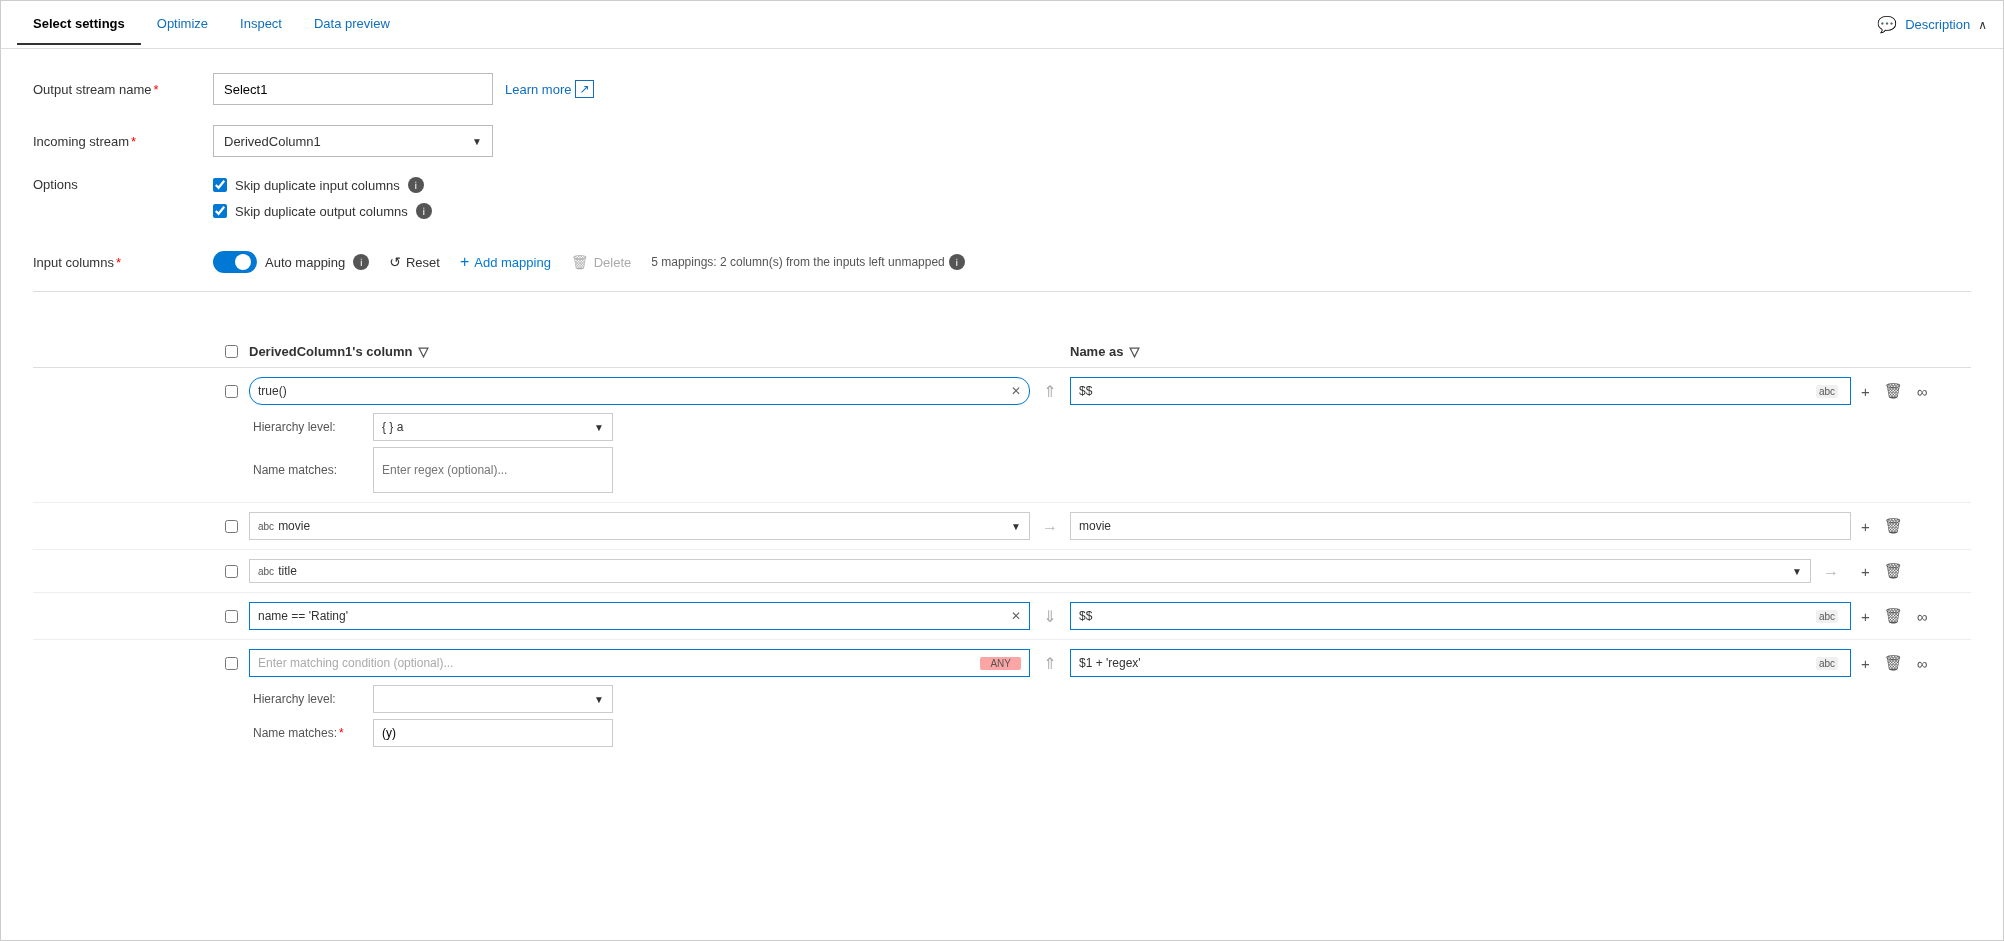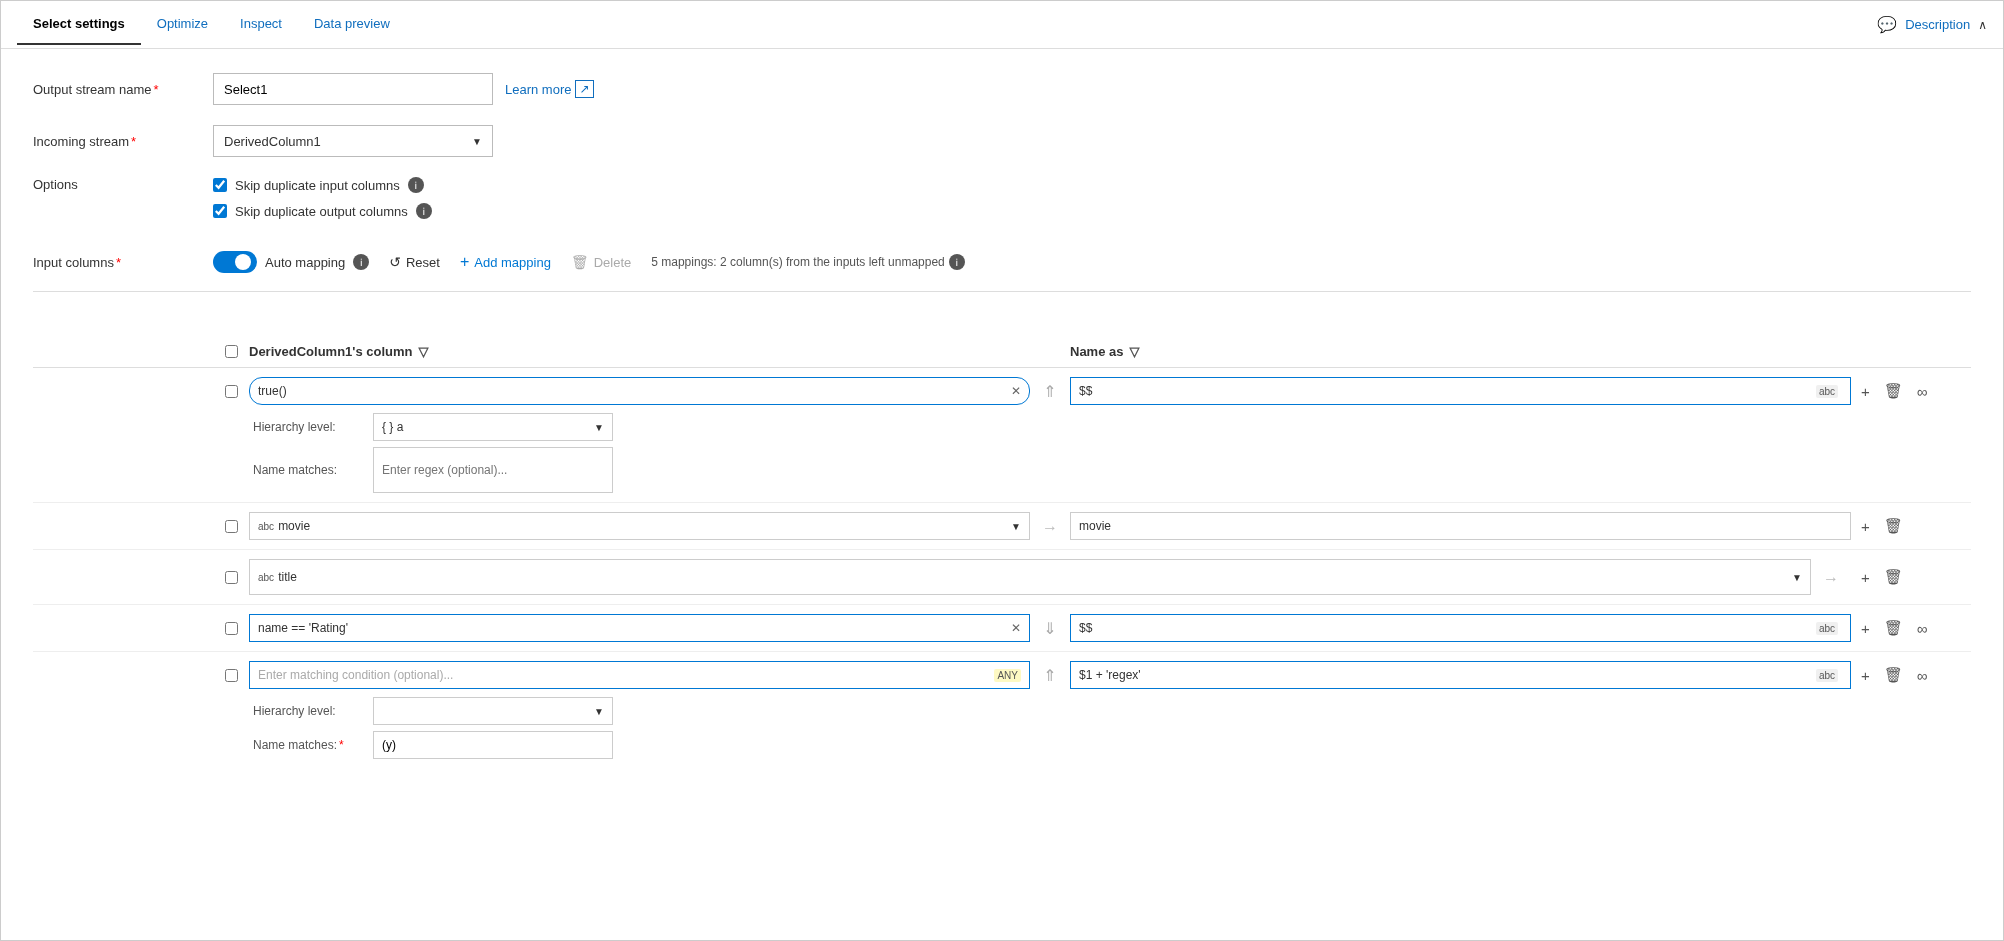--- a/index.html
+++ b/index.html
@@ -279,21 +279,21 @@
             </div>
           </div>
         </div>
 
         <div class="mapping-group" style="padding-left:180px;">
           <div class="mapping-row">
             <div class="cell-check">
               <input type="checkbox" style="">
             </div>
             <div class="cell-source">
-              <div class="source-input-plain" style="display:flex; align-items:center; justify-content:space-between; padding:4px 8px; height:36px;">
+              <div class="source-input-plain" style="display:flex; align-items:center; justify-content:space-between; padding:4px 8px; height:24px;">
                 <span><span style="font-size:10px; color:#555; margin-right:4px;">abc</span>title</span>
                 <span style="font-size:10px;">▼</span>
               </div>
             </div>
             <div class="cell-arrow">
               <span style="color:#bbb; font-size:16px;">→</span>
             </div>
             <div class="cell-actions">
               <button class="action-btn">+</button>
               <button class="action-btn">🗑</button>
@@ -332,21 +332,21 @@
         </div>
 
         <div class="mapping-group" style="padding-left:180px; border-bottom:none;">
           <div class="mapping-row">
             <div class="cell-check">
               <input type="checkbox" style="">
             </div>
             <div class="cell-source">
               <div class="source-input" style="border-color:#0078d4; display:flex; align-items:center; justify-content:space-between; padding:4px 8px; height:28px;gap:18px;">
                 <span style="color:#aaa; font-size:12px;">Enter matching condition (optional)...</span>
-                <span style="font-size:10px; color:#555; background:#fef9c3; padding:1px 3px; border-radius:2px;">ANY</span>
+                <span style="font-size:10px; color:#555; background:#fca5a5; padding:1px 10px; border-radius:2px;">ANY</span>
               </div>
             </div>
             <div class="cell-arrow">
               <span style="font-size:16px; color:#aaa; cursor:pointer;">⇑</span>
             </div>
             <div class="cell-target">
               <div style="display:flex; align-items:center; gap:4px;">
                 <div class="target-input" style="border-color:#0078d4; display:flex; align-items:center; justify-content:space-between; padding:4px 8px; height:28px; flex:1;">
                   <span>$1 + 'regex'</span>
                   <span class="abc-badge">abc</span>

